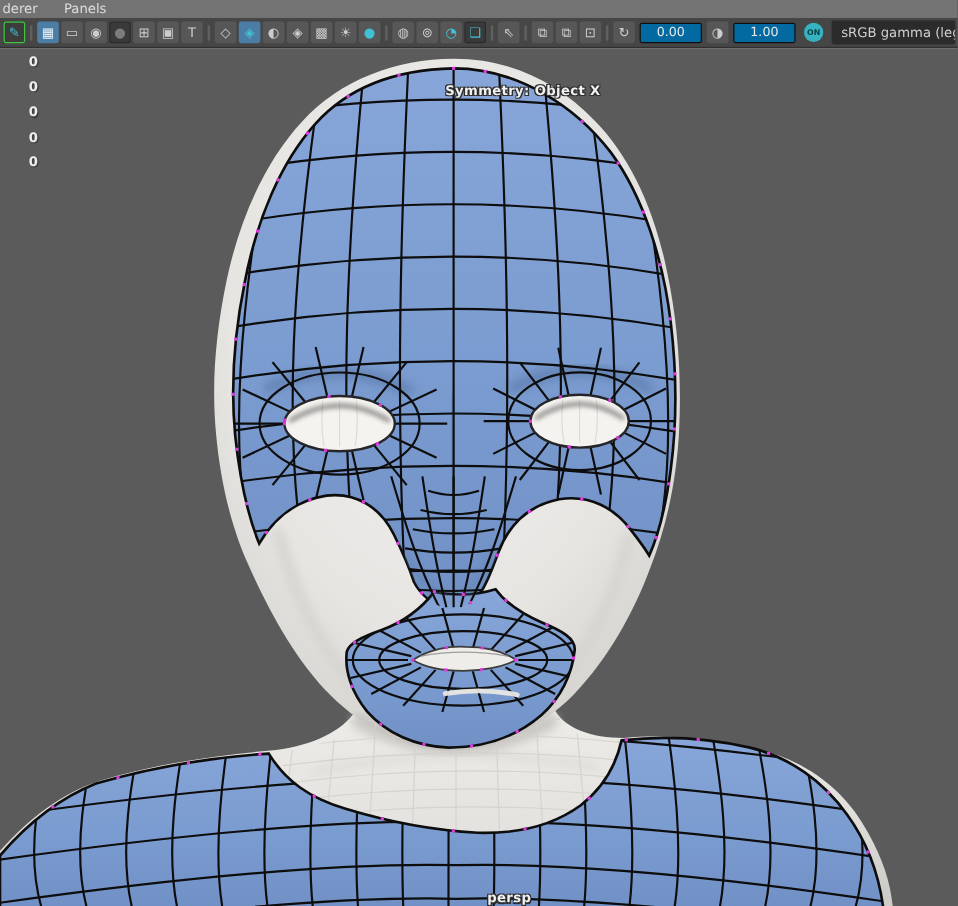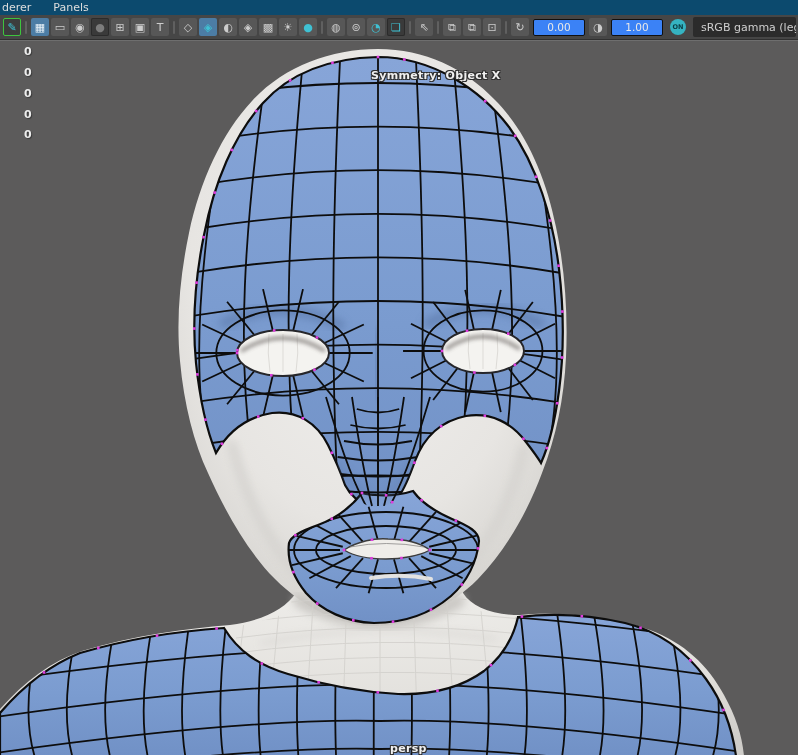--- a/index.html
+++ b/index.html
@@ -1,39 +1,39 @@
 <!DOCTYPE html>
 <html><head>
 <meta charset="utf-8">
 <style>
   html,body{margin:0;padding:0;}
   body{width:798px;height:755px;overflow:hidden;background:#5c5b5b;
        font-family:"DejaVu Sans","Liberation Sans",sans-serif;position:relative;}
 
   
-  #menubar{height:15px;background:#0c4a6e;display:flex;align-items:center;
+  #menubar{height:15px;background:#737373;display:flex;align-items:center;
            font-size:11px;color:#dedede;}
   .menu-item{margin-right:14px;padding:0 4px;white-space:nowrap;}
   .menu-item:first-child{margin-left:-2px;}
 
   
   #toolbar{height:24px;background:#464646;display:flex;align-items:center;
            padding:0 2px;border-bottom:1px solid #303030;}
   .tb{width:18px;height:18px;background:#575757;border-radius:2px;margin:0 1px;
       display:flex;align-items:center;justify-content:center;font-size:11px;
       line-height:1;color:#cccccc;flex:none;box-sizing:border-box;}
   .tb.active{background:#4c7da5;color:#e8f2f8;}
   .tb.teal{color:#3fc1d3;}
   .tb.green-outline{background:#3d3d3d;border:1px solid #3ec43e;}
   .tb.pressed{background:#3a3a3a;box-shadow:inset 0 0 0 1px #2b2b2b;}
   .tb.dim{color:#7c7c7c;}
   .sep{width:6px;height:18px;margin:0 1px;display:flex;justify-content:center;
        align-items:center;flex:none;}
   .sep::before{content:"";width:2px;height:13px;background:#606060;border-radius:2px;}
-  .tfield{width:50px;height:15px;background:#3b82f6;border:1px solid #101010;
+  .tfield{width:50px;height:15px;background:#0369a1;border:1px solid #101010;
           border-radius:2px;color:#e8e8e8;font-size:10.5px;text-align:center;
           margin:0 3px;flex:none;font-family:inherit;padding:0;}
   .ton{width:16px;height:16px;border-radius:50%;background:#35b3c1;color:#0a3c42;
        font-size:6.5px;font-weight:bold;display:flex;align-items:center;
        justify-content:center;margin:0 4px;flex:none;}
   .tlabel{flex:1;height:20px;background:#2b2b2b;color:#cfcfcf;font-size:11px;
           display:flex;align-items:center;padding-left:8px;margin-left:3px;
           border-radius:2px;white-space:nowrap;overflow:hidden;}
 
   
@@ -384,14 +384,14 @@
   <div id="hud">
       <div class="hudzero" style="top: 4px;">0</div>
       <div class="hudzero" style="top: 25px;">0</div>
       <div class="hudzero" style="top: 46px;">0</div>
       <div class="hudzero" style="top: 67px;">0</div>
       <div class="hudzero" style="top: 87px;">0</div>
     </div>
 
   <div class="vplabel" id="symlabel" style="left:371px;top:18px;margin-top:10px;">Symmetry: Object X</div>
 
-  <div class="vplabel" id="persplabel" style="left:390px;top:701px;">persp</div>
+  <div class="vplabel" id="persplabel" style="left:406px;top:701px;">persp</div>
 </div>
 
 </body></html>

